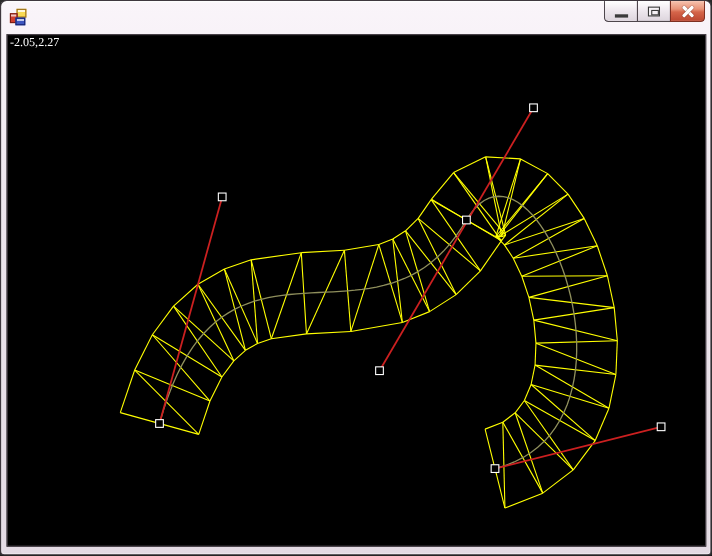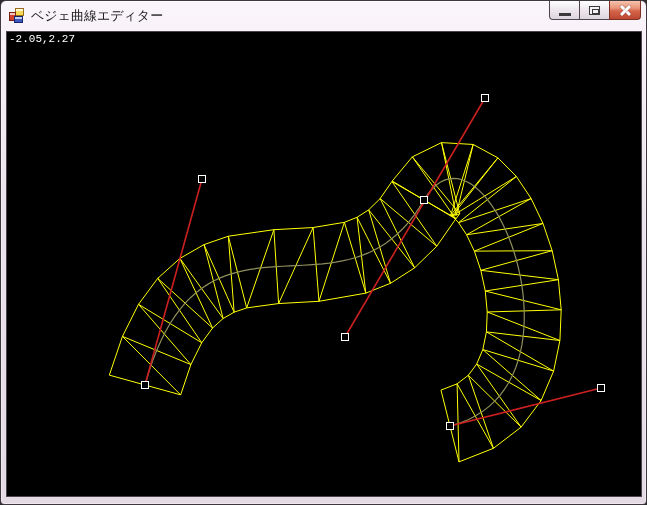--- a/index.html
+++ b/index.html
@@ -44,35 +44,34 @@
   .glyph-close span{position:absolute;left:0;top:5px;width:13px;height:3px;background:#fff;border-radius:1px;box-shadow:0 0 1px rgba(80,10,0,.9);}
   .glyph-close span:nth-child(1){transform:rotate(45deg);}
   .glyph-close span:nth-child(2){transform:rotate(-45deg);}
   .canvas{
     position:absolute;left:5px;top:30px;width:636px;height:466px;
     background:#000;border:1px solid #4d454d;
   }
   .coord-label{
     position:absolute;left:2px;top:1px;
     color:#ffffff;font-size:11px;letter-spacing:0px;
-    font-family:Liberation Mono, monospace;
+    font-family:Liberation Serif, serif;
   }
   .canvas svg{position:absolute;left:0;top:0;}
 </style>
 </head>
 <body>
 
 <div class="window">
   <div class="titlebar">
     <div class="app-icon">
       <span class="ico-y"></span>
       <span class="ico-r"></span>
       <span class="ico-b"></span>
     </div>
-    <div class="title-text">ベジェ曲線エディター</div>
     <div class="win-controls">
       <button class="win-btn first">
         <span class="glyph-min"></span>
       </button>
       <button class="win-btn">
         <span class="glyph-max"></span>
       </button>
       <button class="win-btn close">
         <span class="glyph-close">
             <span></span>

